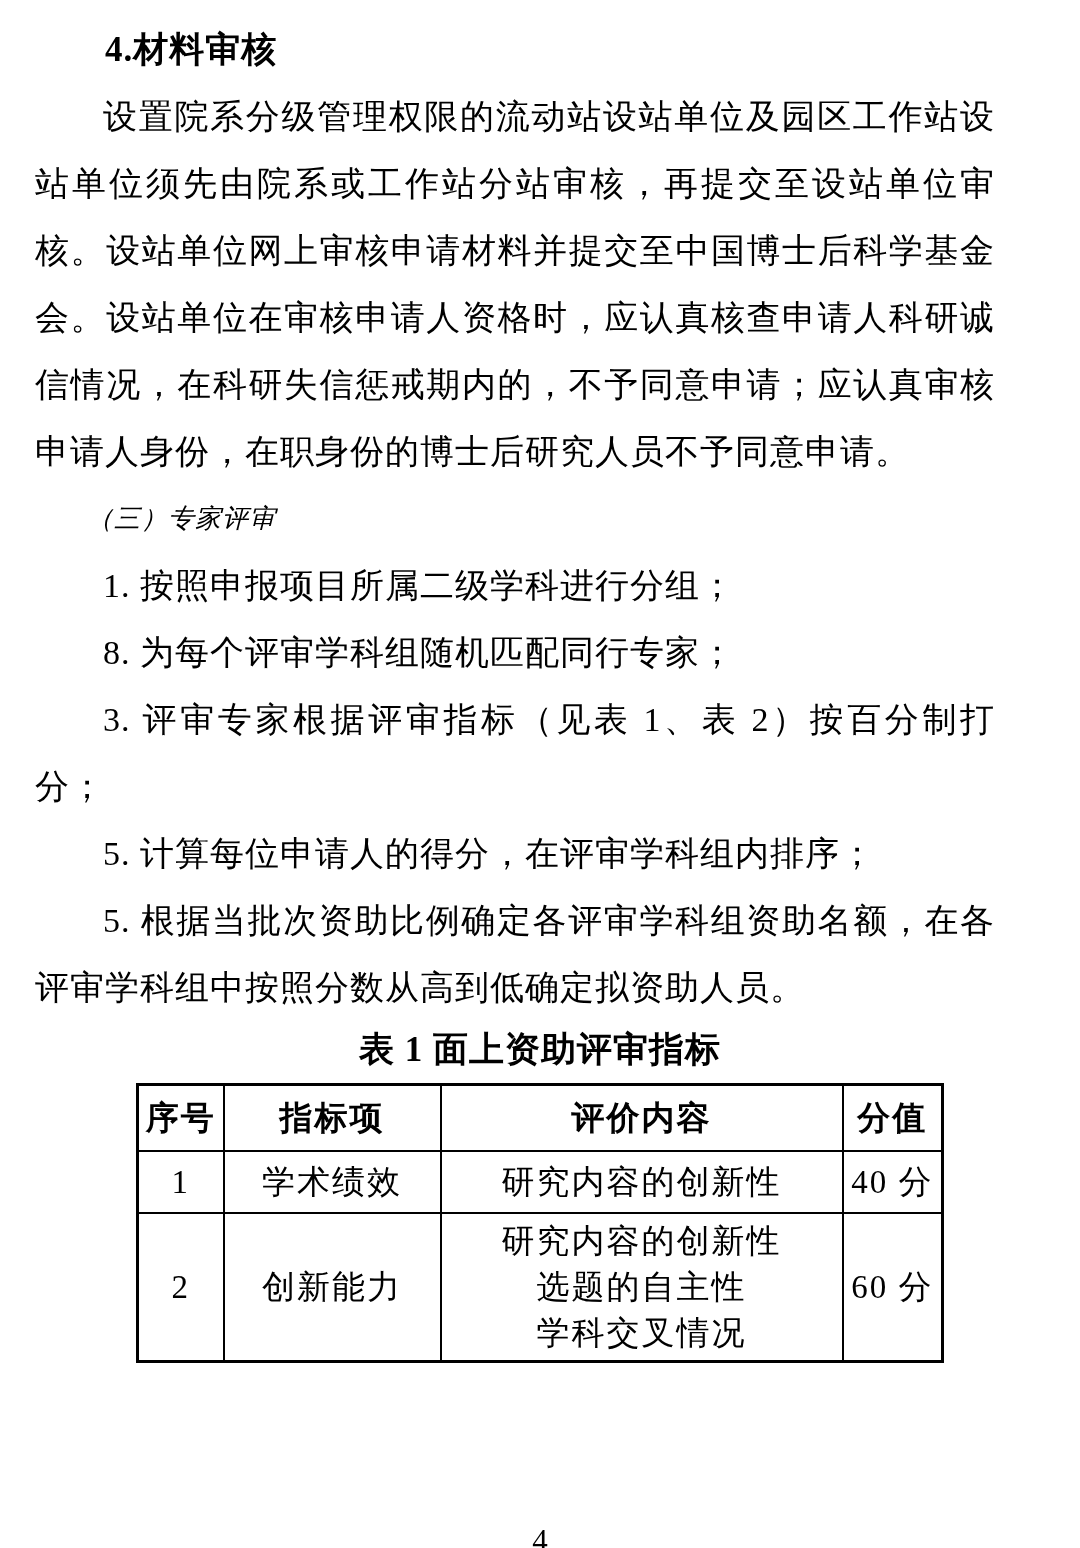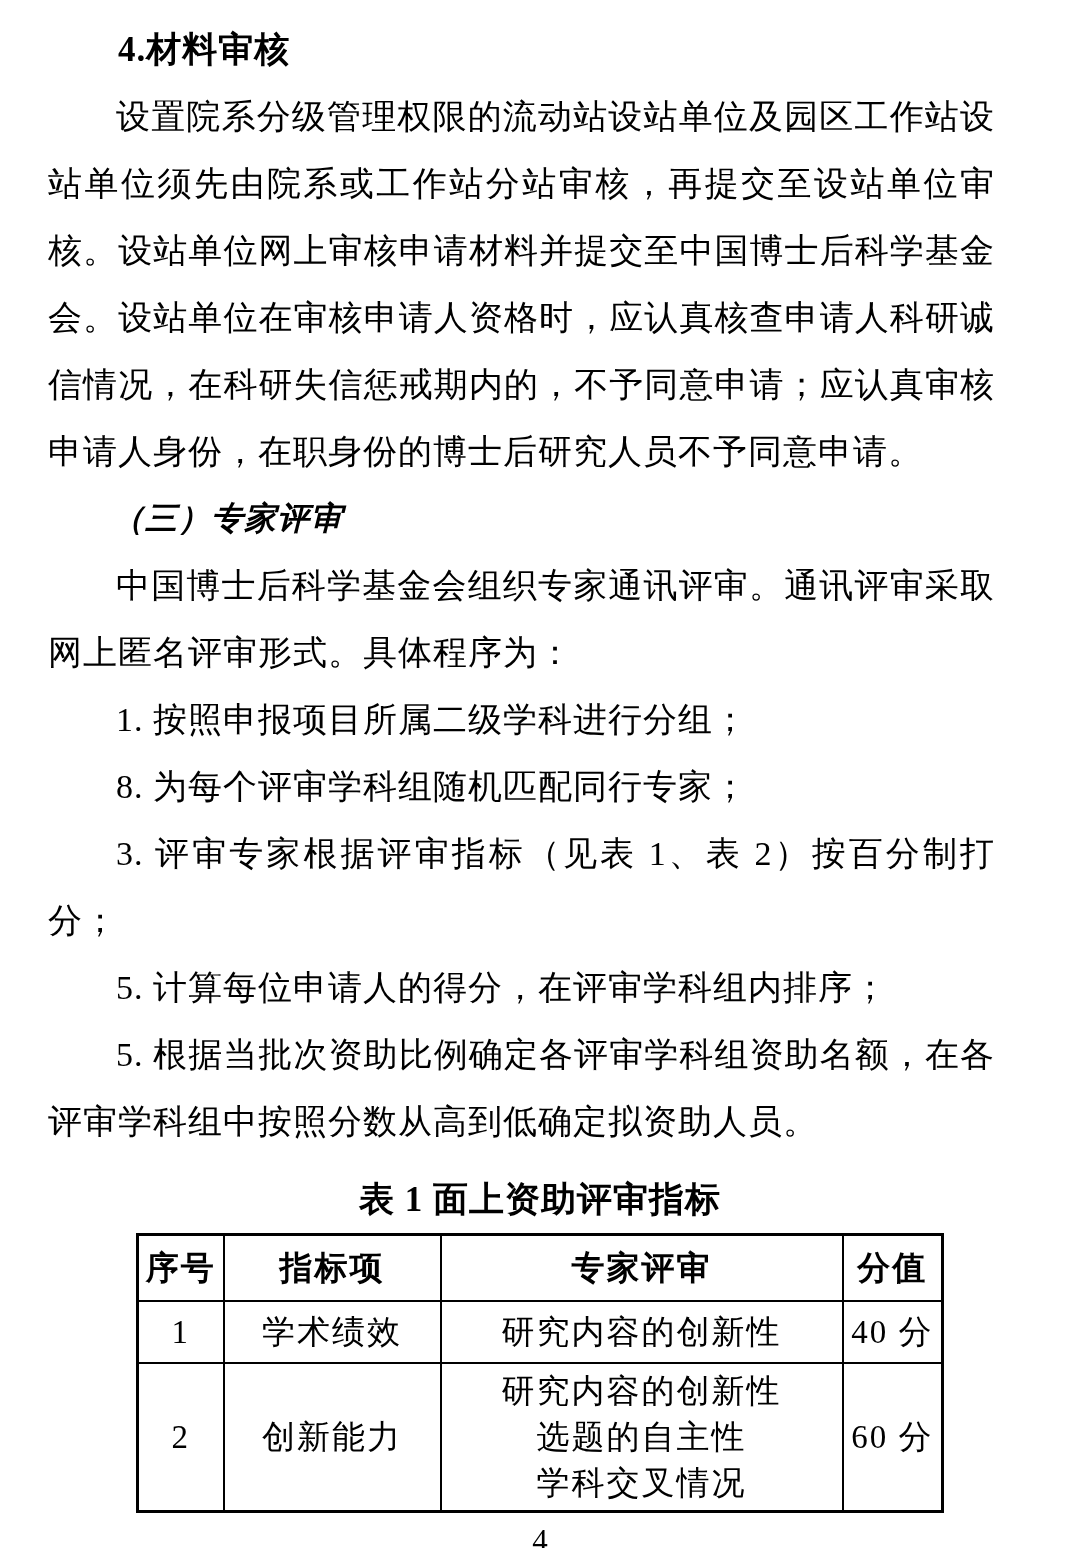--- a/index.html
+++ b/index.html
@@ -6,35 +6,35 @@
   .page {
     position:relative;
     width:1080px; height:1548px;
     margin:0 auto;
     background:#ffffff;
     overflow:hidden;
     color:#000000;
     font-family:"Liberation Serif","DejaVu Serif",serif;
   }
   .content {
-    padding:16px 85px 0 48px;
+    padding:16px 85px 0 35px;
     font-size:34px;
     line-height:67px;
     text-align:justify;
     letter-spacing:1px;
   }
   .content h2, .content h3, .content p { margin:0; text-indent:2em; }
   .section-heading { font-size:35px; font-weight:bold; }
-  .subsection-heading { font-size:32px; font-weight:700; font-style:italic; }
+  .subsection-heading { font-size:26px; font-weight:400; font-style:italic; }
   .table-title {
     text-align:center;
     font-weight:bold;
     font-size:35px;
     line-height:46px;
-    margin:22px 0 10px 0;
+    margin:6px 0 10px 0;
     letter-spacing:1px;
   }
   table.review {
     border-collapse:collapse;
     table-layout:fixed;
     width:805px;
     margin:0 auto;
     font-size:33px;
     border:3px solid #000;
   }
@@ -72,21 +72,20 @@
 
 <div class="page">
 
   <div class="content">
     <h2 class="section-heading">4.材料审核</h2>
 
     <p>设置院系分级管理权限的流动站设站单位及园区工作站设站单位须先由院系或工作站分站审核，再提交至设站单位审核。设站单位网上审核申请材料并提交至中国博士后科学基金会。设站单位在审核申请人资格时，应认真核查申请人科研诚信情况，在科研失信惩戒期内的，不予同意申请；应认真审核申请人身份，在职身份的博士后研究人员不予同意申请。</p>
 
     <h3 class="subsection-heading">（三）专家评审</h3>
 
-    <p>中国博士后科学基金会组织专家通讯评审。通讯评审采取网上匿名评审形式。具体程序为：</p>
 
     <p>1. 按照申报项目所属二级学科进行分组；</p>
     <p>8. 为每个评审学科组随机匹配同行专家；</p>
     <p>3. 评审专家根据评审指标（见表 1、表 2）按百分制打分；</p>
     <p>5. 计算每位申请人的得分，在评审学科组内排序；</p>
     <p>5. 根据当批次资助比例确定各评审学科组资助名额，在各评审学科组中按照分数从高到低确定拟资助人员。</p>
   </div>
 
   <div class="table-title">表 1 面上资助评审指标</div>
 
@@ -94,21 +93,21 @@
     <colgroup>
       <col style="width:86px">
       <col style="width:217px">
       <col style="width:402px">
       <col style="width:100px">
     </colgroup>
     <thead>
       <tr>
         <th>序号</th>
         <th>指标项</th>
-        <th>专家评审</th>
+        <th>评价内容</th>
         <th>分值</th>
       </tr>
     </thead>
     <tbody>
       <tr class="row-1">
         <td>1</td>
         <td class="cell-lines">学术绩效</td>
         <td class="cell-content">研究内容的创新性</td>
         <td>40 分</td>
       </tr>

